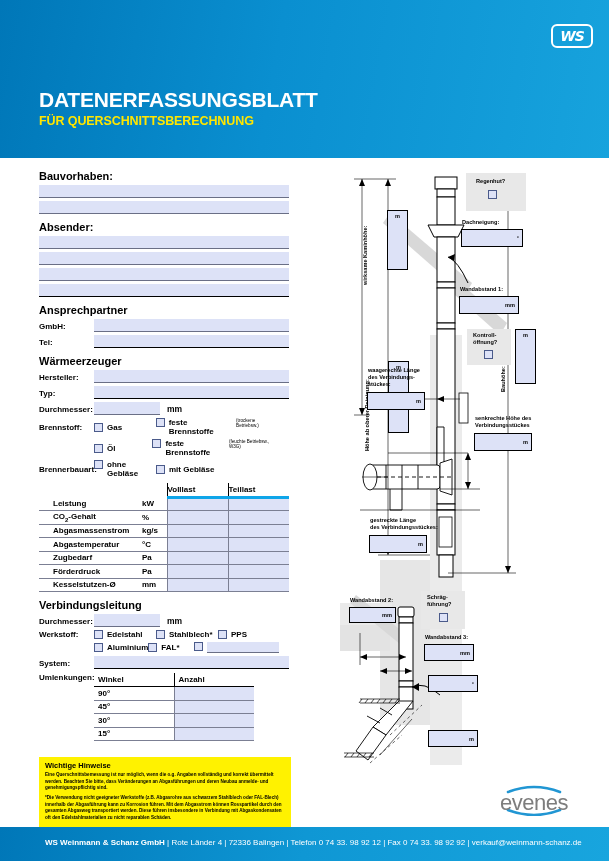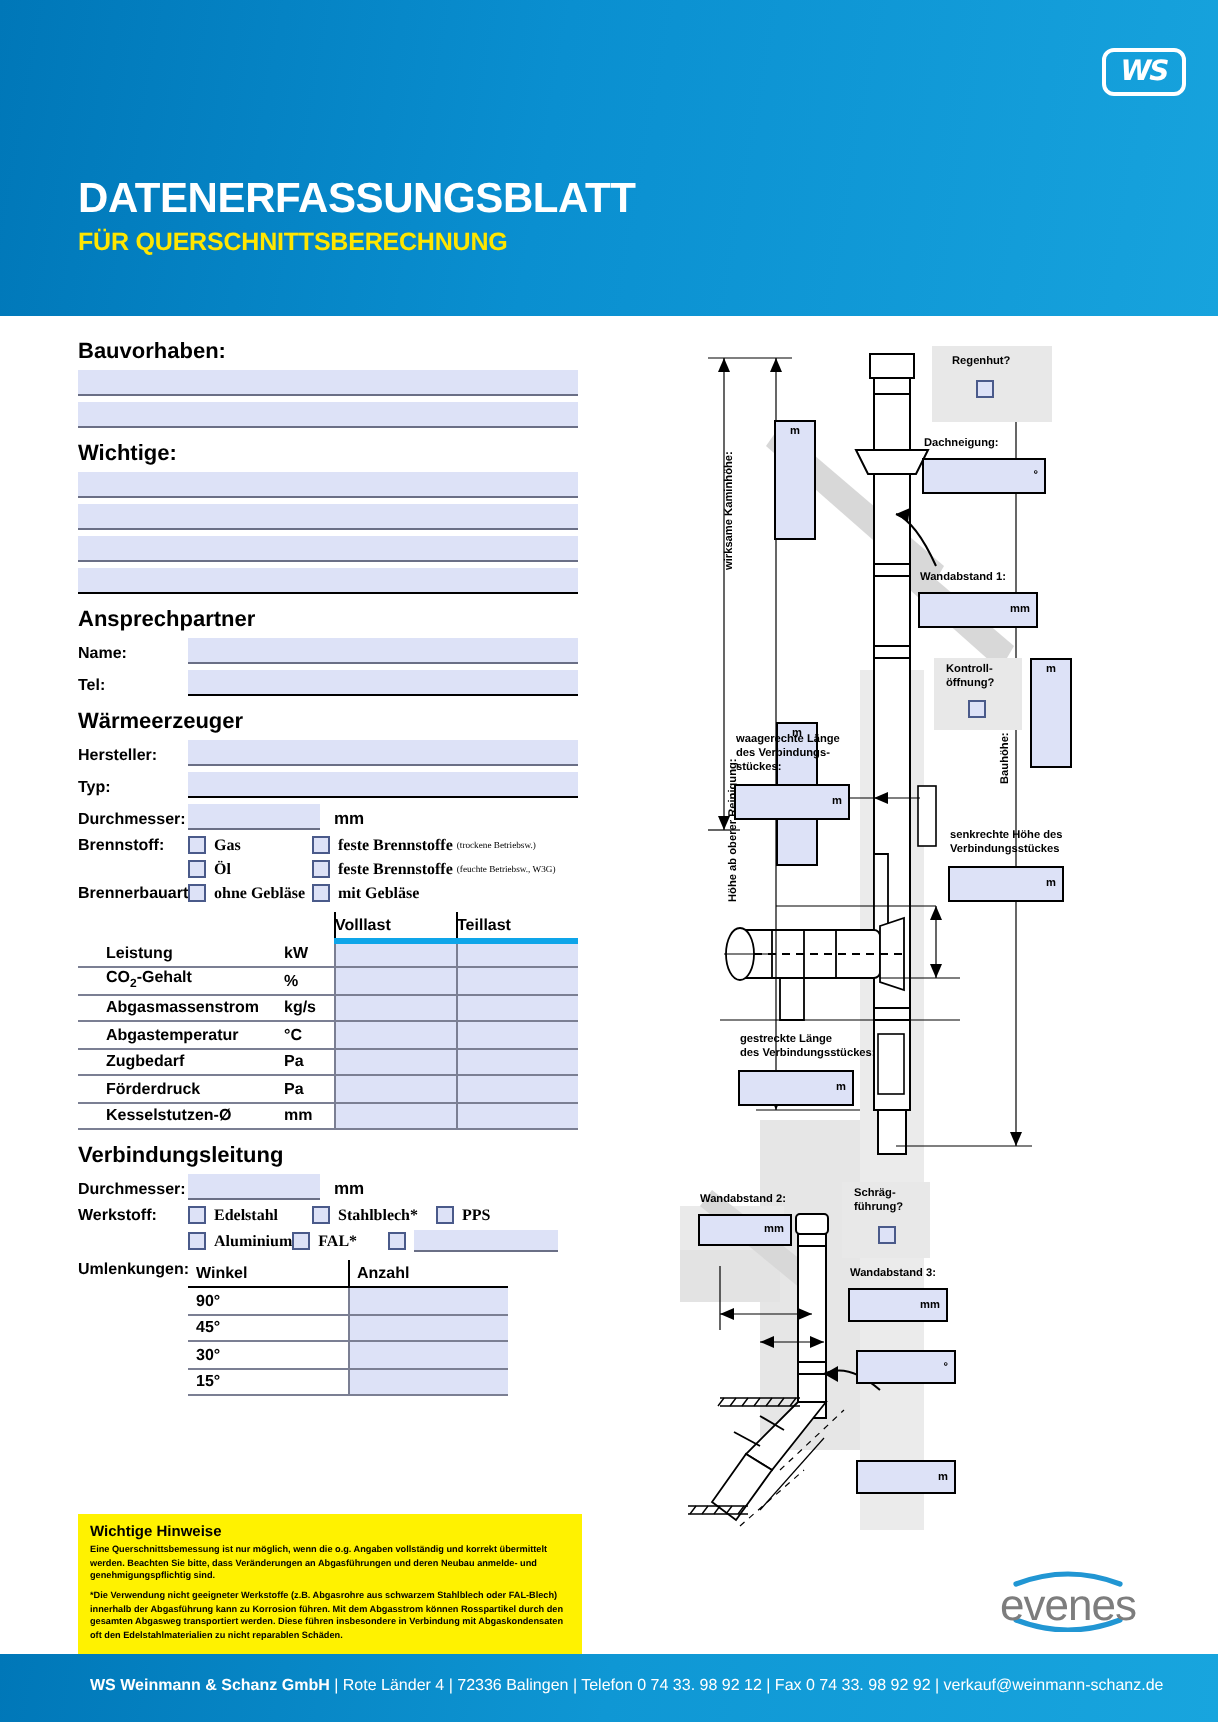--- a/index.html
+++ b/index.html
@@ -76,21 +76,21 @@
   .row-fld.thick { border-bottom:1.6px solid #000; }
   .unit { font-size:8.5px; font-weight:bold; margin-left:7px; padding-bottom:1px; }
 
   
   .cbrow { display:flex; align-items:center; margin-bottom:3px; font-size:8px; font-weight:bold; }
   .cbrow .lead { width:55px; flex:none; }
   .cb {
     width:9px; height:9px; background:#dde2f7; border:1px solid #4a5a8a;
     flex:none; margin-right:4px;
   }
-  .cbitem { display:flex; align-items:center; margin-right:10px;font-family:Liberation Serif, serif; }
+  .cbitem { display:flex; align-items:flex-start; margin-right:10px; }
   .cbitem.w1 { width:62px; margin-right:0; }
   .cbitem .tiny { font-size:4.6px; font-weight:normal; margin-left:2px; }
   .openfld { height:11px; background:#dde2f7; border-bottom:1px solid #6a6f86; width:72px; }
 
   
   table.grid { border-collapse:collapse; width:100%; font-size:8px; font-weight:bold; }
   table.grid td, table.grid th { padding:0; }
   .t-hdr { height:14px; }
   .t-hdr td { border-bottom:3px solid #0ea5e9; text-align:left; padding-left:4px; font-weight:bold; }
   .t-hdr td.blank { border-bottom:none; }
@@ -160,29 +160,29 @@
   <div class="header-title">DATENERFASSUNGSBLATT</div>
   <div class="header-sub">FÜR QUERSCHNITTSBERECHNUNG</div>
 </div>
 
 <div class="form-col">
 
   <div class="sec-title">Bauvorhaben:</div>
   <div class="fld"></div>
   <div class="fld"></div>
 
-  <div class="sec-title tight">Wichtige:</div>
+  <div class="sec-title tight">Absender:</div>
   <div class="fld"></div>
   <div class="fld"></div>
   <div class="fld"></div>
   <div class="fld thick"></div>
 
   <div class="sec-title tight">Ansprechpartner</div>
   <div class="row">
-    <div class="row-lbl">Name:</div>
+    <div class="row-lbl">GmbH:</div>
     <div class="row-fld"></div>
   </div>
   <div class="row">
     <div class="row-lbl">Tel:</div>
     <div class="row-fld thick"></div>
   </div>
 
   <div class="sec-title tight">Wärmeerzeuger</div>
   <div class="row">
     <div class="row-lbl">Hersteller:</div>
@@ -319,20 +319,24 @@
     <div class="cbitem" style="width:62px;margin-right:0;">
       <div class="cb"></div>
       <span>FAL*</span>
     </div>
     <div class="cbitem">
       <div class="cb"></div>
       <div class="openfld"></div>
     </div>
   </div>
 
+  <div class="row" style="margin-top:2px;">
+    <div class="row-lbl">System:</div>
+    <div class="row-fld thick"></div>
+  </div>
 
   <div style="display:flex;margin-top:4px;">
     <div class="row-lbl" style="width:55px;font-size:8px;">Umlenkungen:</div>
     <table class="umtbl">
       <tbody>
           <tr class="uh">
         <td style="width:80px;">Winkel</td>
         <td class="v" style="width:80px;">Anzahl</td>
       </tr>
       <tr class="ur">

